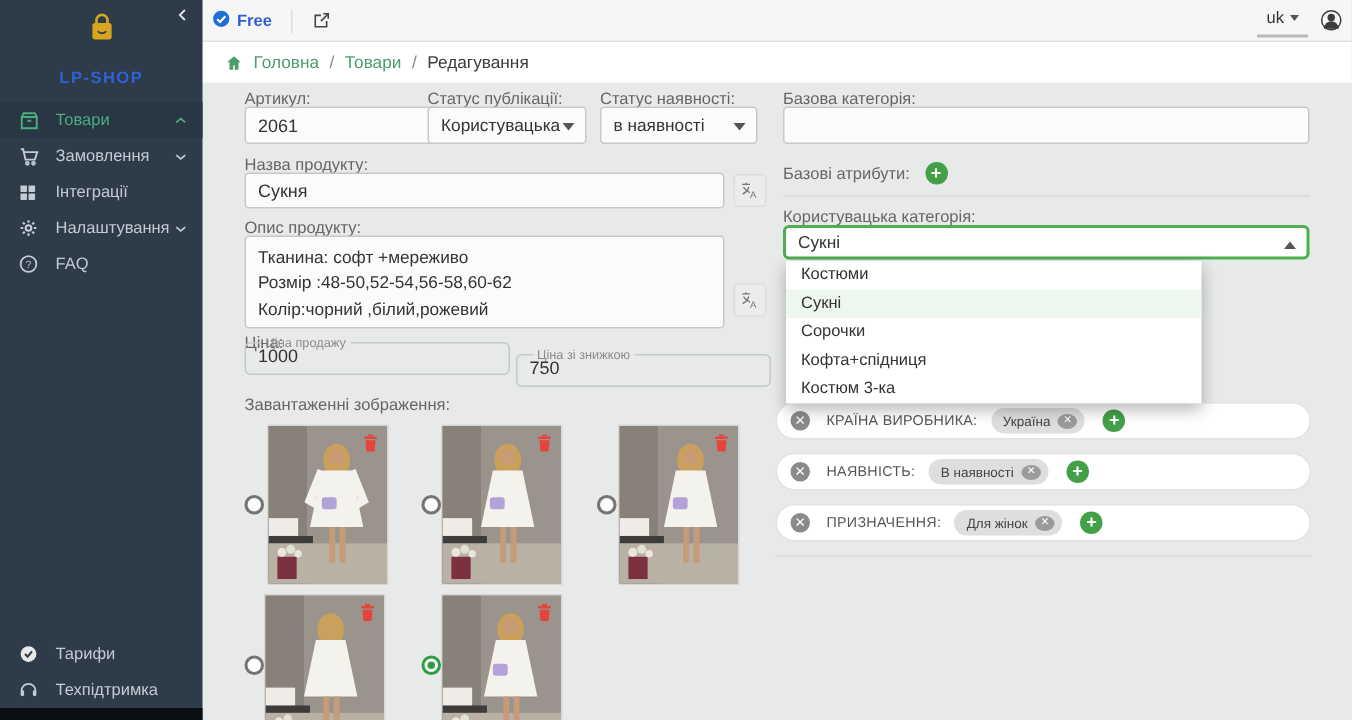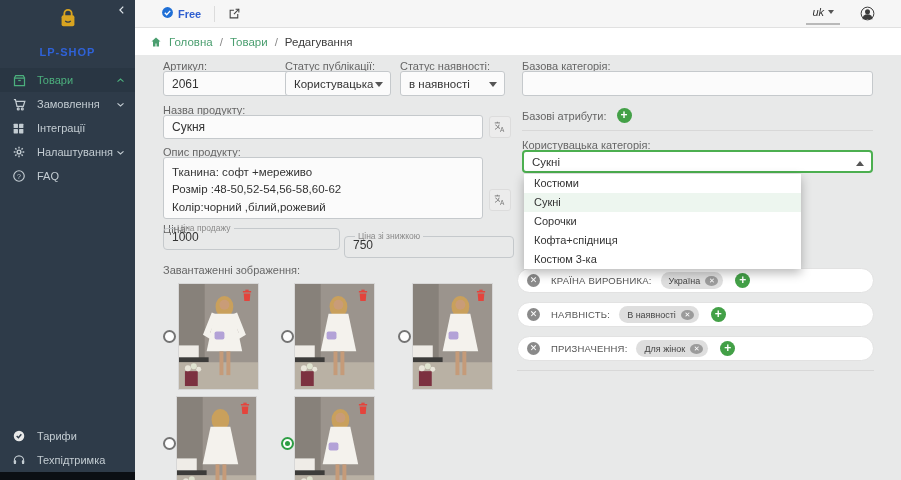--- a/index.html
+++ b/index.html
@@ -15,24 +15,24 @@
   .mi .ic { width:15px; height:15px; margin-right:10px; flex:0 0 15px; display:flex; align-items:center; }
   .mi .chev { margin-left:auto; display:flex; }
   .mi.active { color:#4caf7d; background:#293643; }
   .submenu { background:#273441; padding:2px 0; }
   .smi { display:flex; align-items:center; height:23px; padding-left:28px; color:#d4dade; font-size:11px; cursor:pointer; }
   .smi::before { content:""; width:3px; height:3px; border-radius:50%; background:#8d979e; margin-right:10px; }
   .sb-footer { position:absolute; left:0; bottom:8px; width:100%; }
   .sb-black { position:absolute; left:0; bottom:0; width:100%; height:8px; background:#0b0f14; }
 
   
-  .topbar { position:absolute; left:135px; top:0; width:766px; height:28px; background:#f6f6f6; border-bottom:1px solid #e1e1e1; display:flex; align-items:center; padding:0 26px; z-index:10; }
+  .topbar { position:absolute; left:135px; top:0; width:766px; height:28px; background:#f6f6f6; border-bottom:1px solid #e1e1e1; display:flex; align-items:center; padding:0 6px; z-index:10; }
   .free { display:flex; align-items:center; gap:4px; color:#2f5fd0; font-weight:bold; font-size:11px; cursor:pointer; }
   .tb-sep { width:1px; height:16px; background:#dcdcdc; margin:0 13px; }
-  .tb-right { margin-left:auto; display:flex; align-items:center; gap:20px;font-style:italic; }
+  .tb-right { margin-left:auto; display:flex; align-items:center; gap:8px; }
   .lang { display:flex; align-items:center; gap:4px; font-size:11px; color:#333; border-bottom:2px solid #b9b9b9; padding:3px 6px 5px; cursor:pointer; }
 
   
   .breadcrumb { position:absolute; left:135px; top:28px; width:766px; height:27px; background:#fff; display:flex; align-items:center; padding-left:15px; font-size:11.5px; z-index:9; }
   .bc-link { color:#4a9e6f; margin:0 2px; cursor:pointer; }
   .bc-sep { color:#888; margin:0 5px; }
   .bc-cur { color:#3b3b3b; margin-left:2px; }
 
   
   .content { position:absolute; left:135px; top:55px; width:766px; height:425px; background:#e8e9e9; overflow:hidden; }

